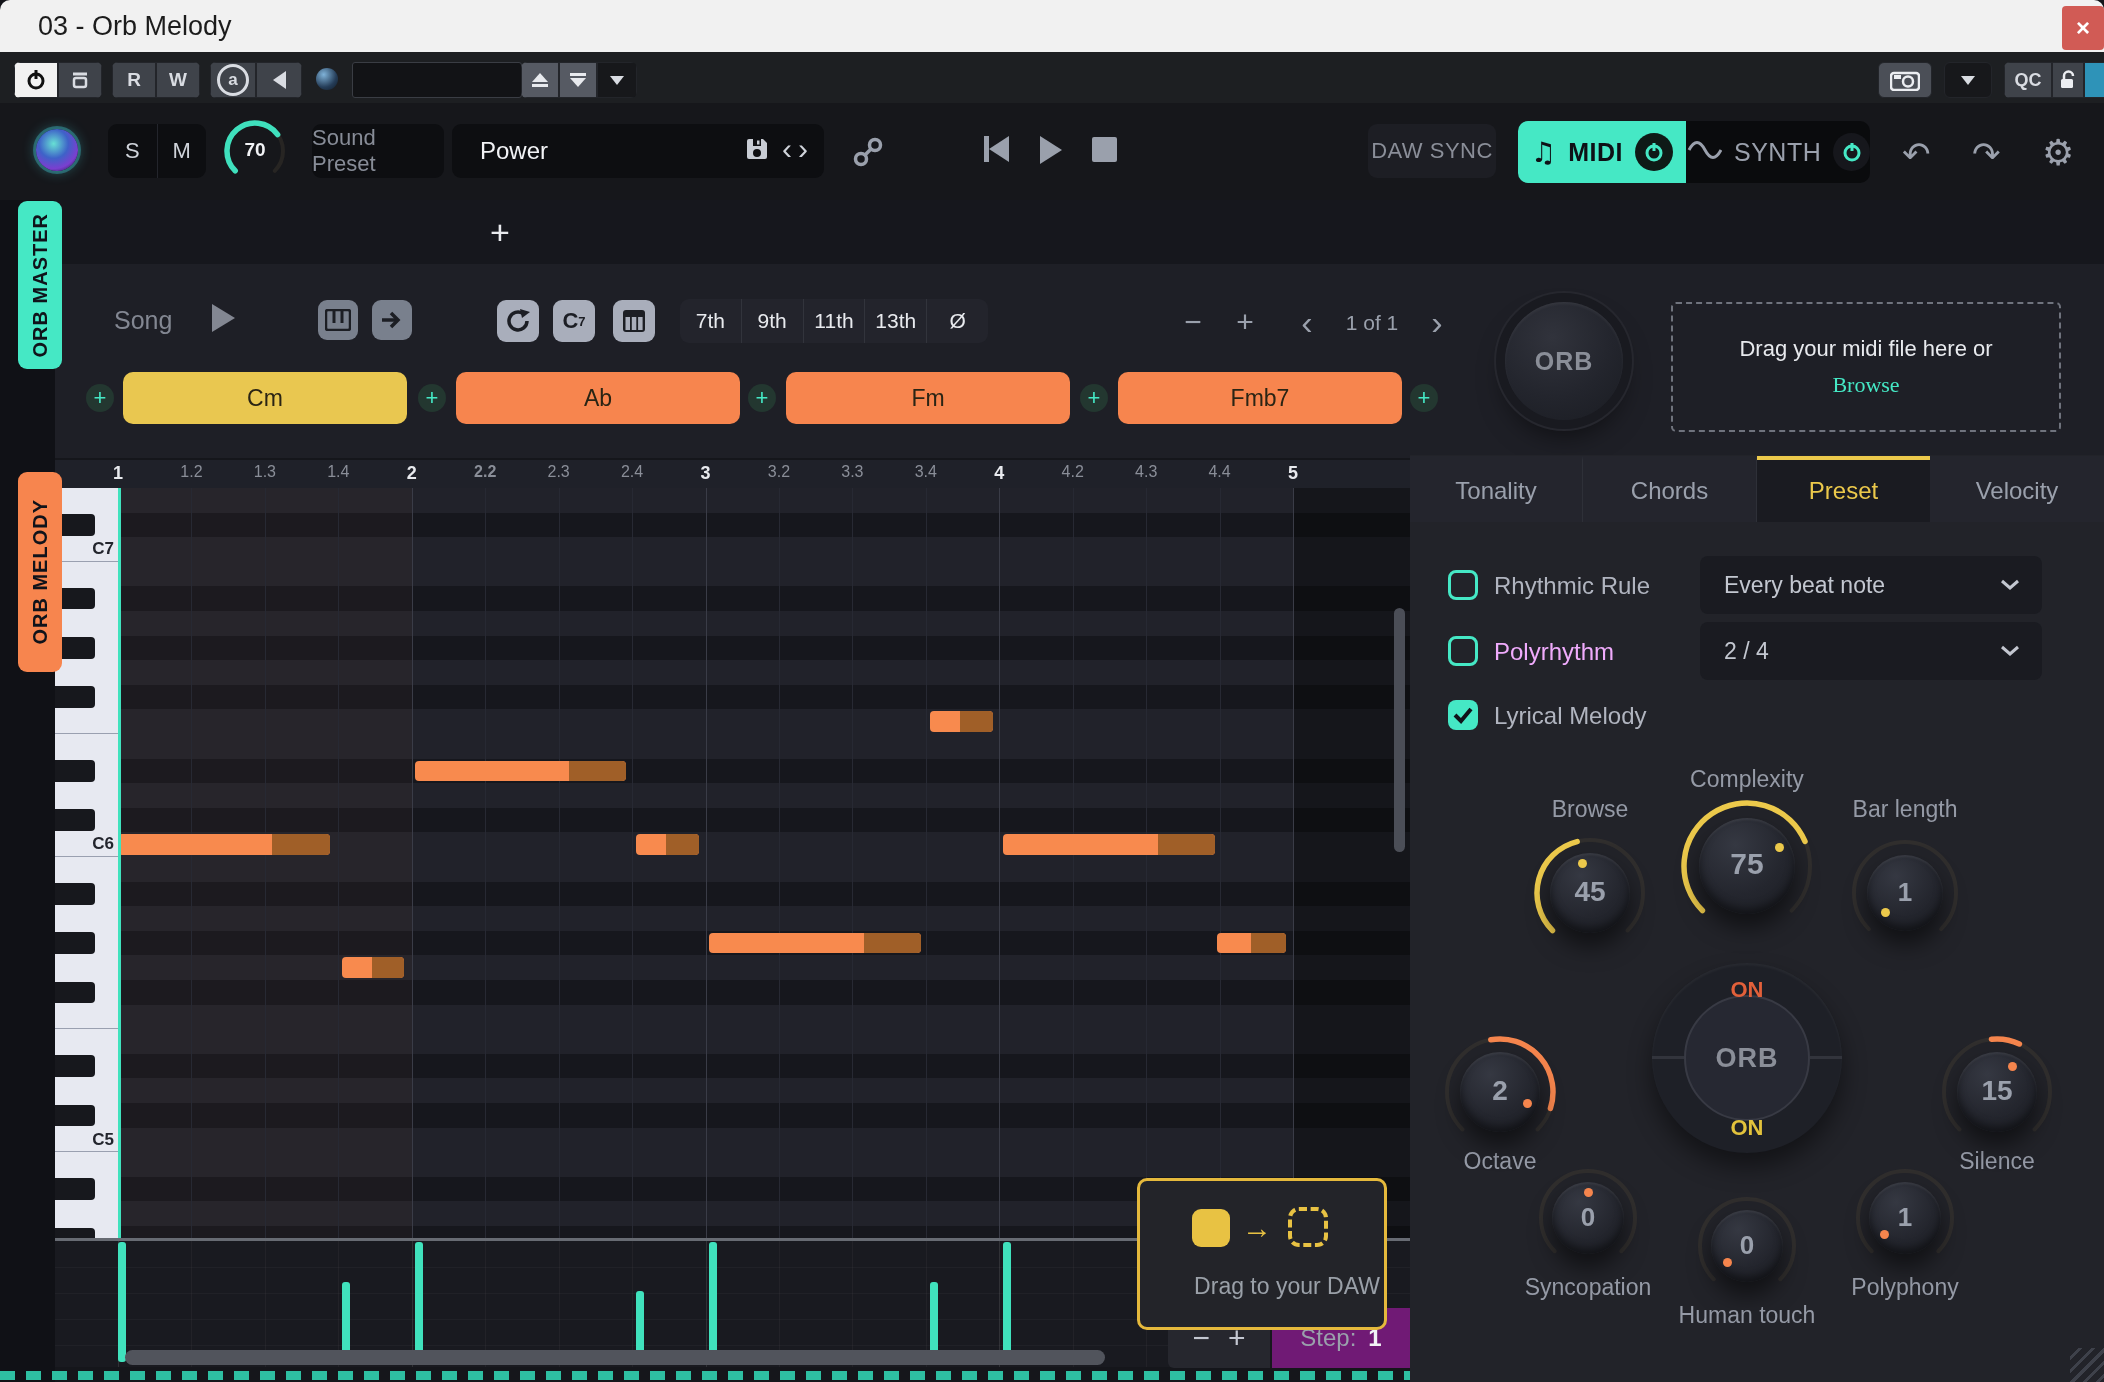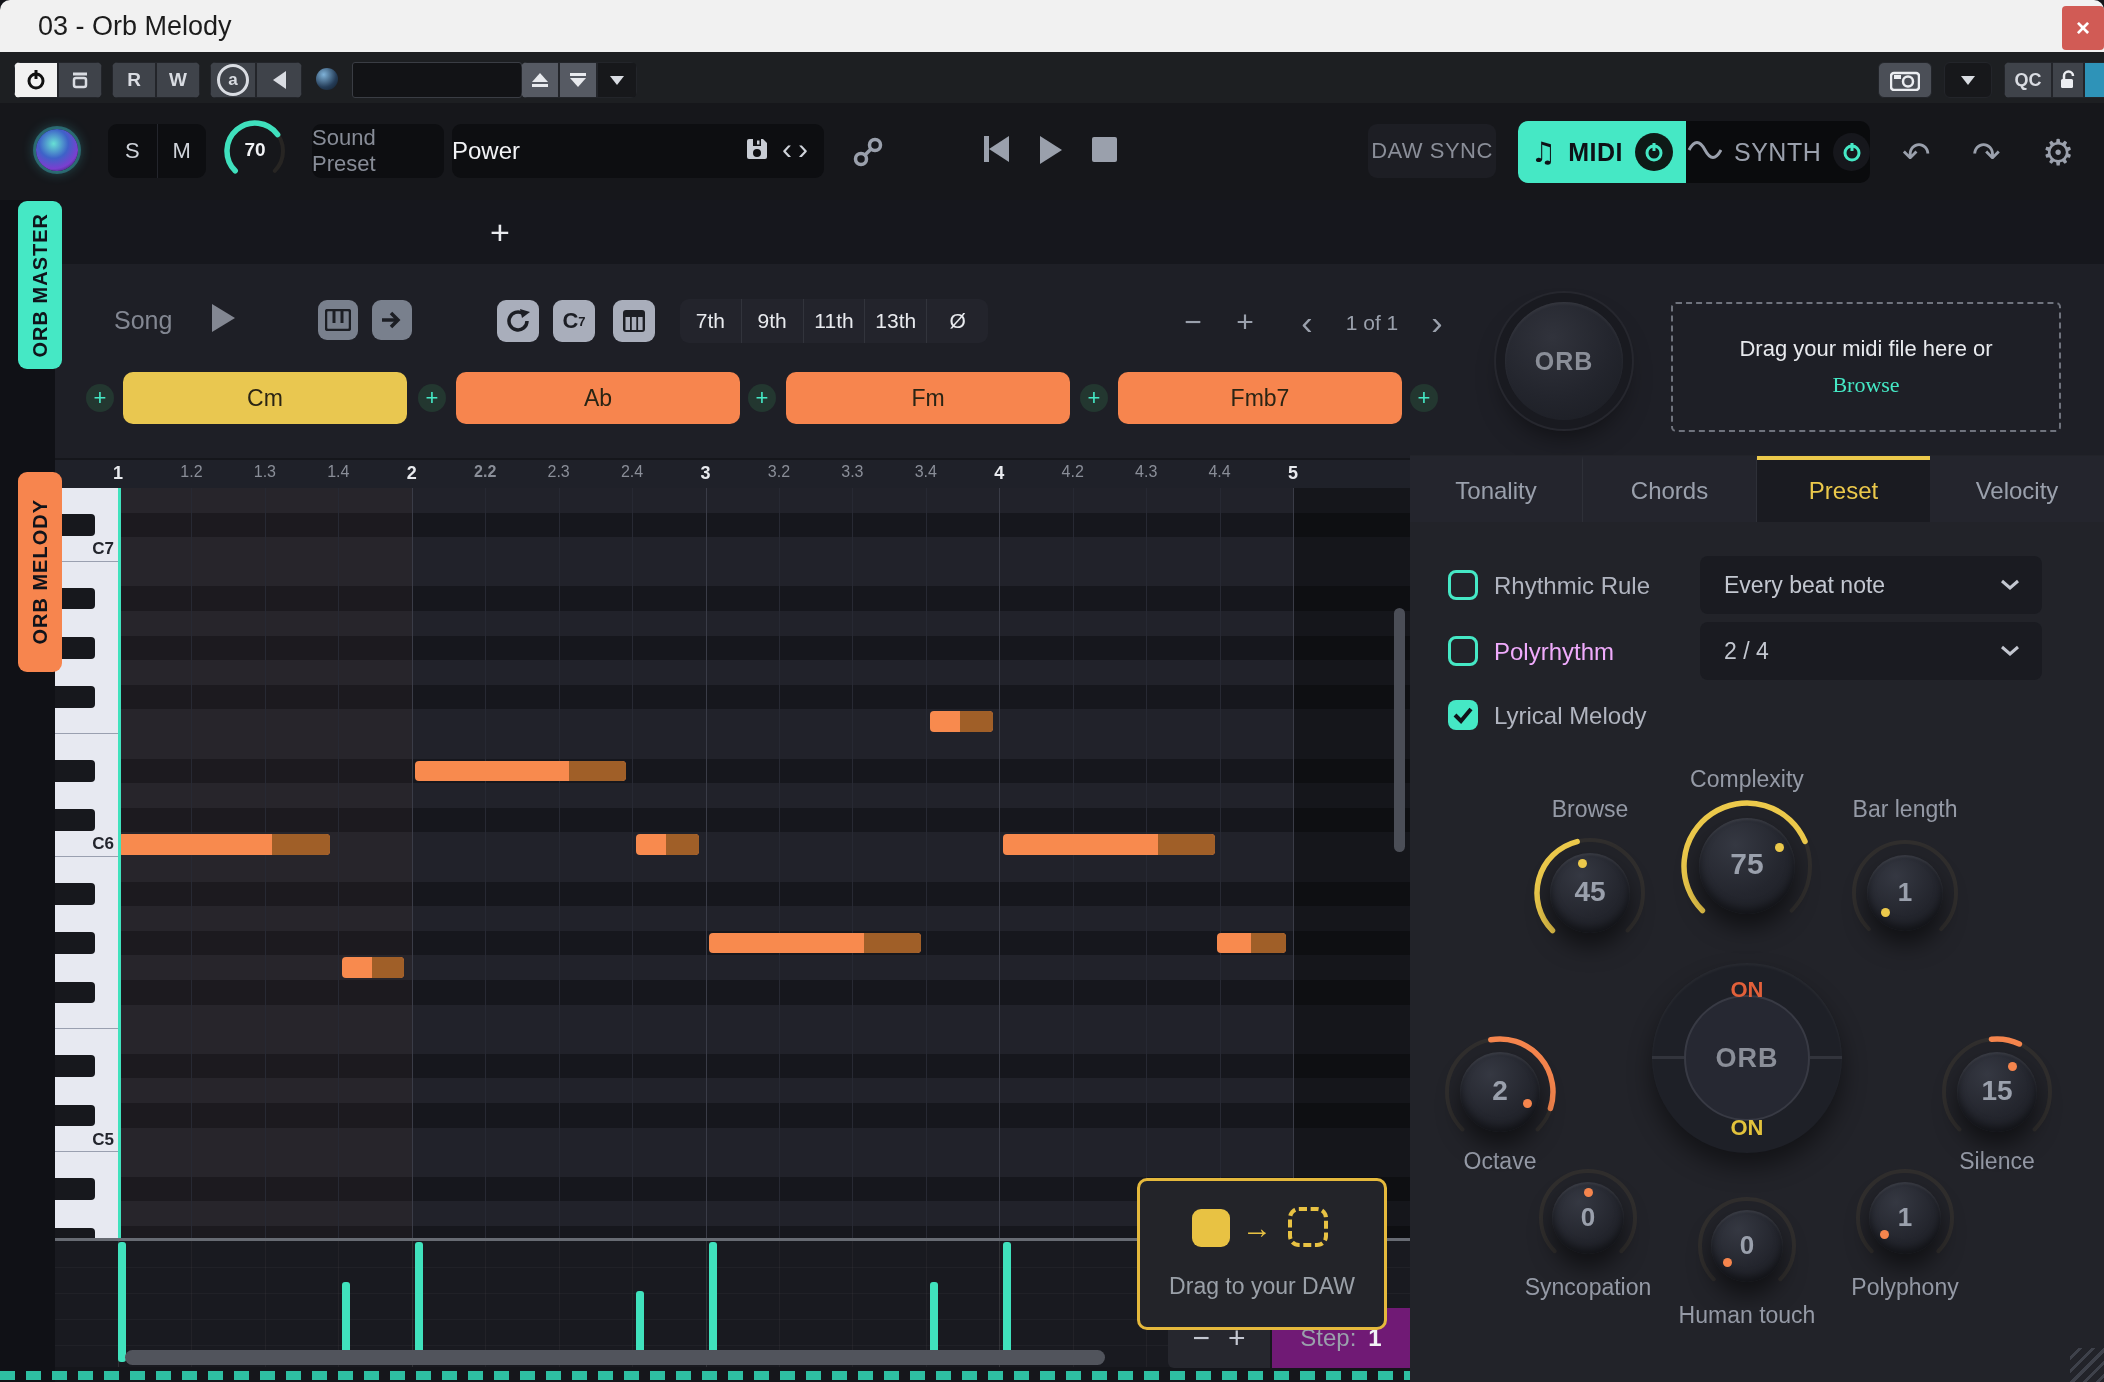--- a/index.html
+++ b/index.html
@@ -112,21 +112,21 @@
   <div class="abs header"></div>
   <div class="abs" style="left:36px;top:129px;width:42px;height:42px;border-radius:50%;background:radial-gradient(circle at 42% 35%,#67e0d4 0%,#3e62c8 40%,#7a3fd0 68%,#0a0e1c 100%);box-shadow:0 0 0 3px rgba(70,210,220,.35), 0 0 14px rgba(70,210,220,.45);"></div>
   <div class="abs darkbox" style="left:108px;top:124px;width:98px;height:54px;display:flex;">
     <div class="ctr" style="flex:1;color:#cfd3da;font-size:22px;">S</div>
     <div class="seg-sep" style="background:#23252c;"></div>
     <div class="ctr" style="flex:1;color:#cfd3da;font-size:22px;">M</div>
   </div>
   <div id="volume-knob-slot"></div>
   <div class="abs darkbox ctr" style="left:312px;top:124px;width:132px;height:54px;color:#878c97;font-size:22px;">Sound Preset</div>
   <div class="abs darkbox" style="left:452px;top:124px;width:372px;height:54px;display:flex;align-items:center;">
-    <span style="color:#f2f3f6;font-size:24px;flex:1;">Power</span>
+    <span style="color:#f2f3f6;font-size:24px;margin-left:28px;flex:1;">Power</span>
     <span style="margin-right:10px;">
       <svg width="26" height="26">
           <path d="M3 5 a2 2 0 0 1 2-2 H19 L23 7 V21 a2 2 0 0 1 -2 2 H5 a2 2 0 0 1 -2-2 Z" fill="#c8ccd4"></path>
           <rect x="9" y="3" width="8" height="7" fill="#0d0e11"></rect>
           <rect x="13" y="4.5" width="2.5" height="4" fill="#c8ccd4"></rect>
           <circle cx="13" cy="17" r="4" fill="#0d0e11"></circle>
         </svg>
     </span>
     <span style="color:#cfd3da;font-size:30px;margin:0 6px 4px 2px;">‹</span>
     <span style="color:#cfd3da;font-size:30px;margin:0 16px 4px 0;">›</span>
@@ -394,21 +394,21 @@
       <div style="position: absolute; left: 947.952px; top: 1px; width: 8px; height: 120px; background: rgb(64, 226, 189); border-radius: 3px;"></div>
       <div style="position: absolute; left: 1162.4px; top: 37px; width: 8px; height: 84px; background: rgb(64, 226, 189); border-radius: 3px;"></div>
     </div>
   <div class="abs" style="left:125px;top:1350px;width:980px;height:15px;background:#51545c;border-radius:8px;"></div>
   <div class="abs" style="left:0px;top:1371px;width:1412px;height:9px;background:repeating-linear-gradient(90deg,#2ebfa2 0 15px,transparent 15px 26px);"></div>
 
   <div class="abs" style="left:1137px;top:1178px;width:244px;height:146px;background:#232429;border:3px solid #e5b93c;border-radius:10px;z-index:20;">
     <div class="abs" style="left:52px;top:28px;width:38px;height:38px;background:#e8c243;border-radius:9px;"></div>
     <div class="abs" style="left:102px;top:30px;color:#e8c243;font-size:30px;">→</div>
     <div class="abs" style="left:148px;top:26px;width:40px;height:40px;border:4px dashed #e8c243;border-radius:11px;box-sizing:border-box;"></div>
-    <div class="abs" style="left:0;top:92px;width:100%;text-align:center;color:#9aa0a8;font-size:23px;">Drag to your DAW</div>
+    <div class="abs" style="left:0;top:92px;width:100%;text-align:center;color:#9aa0a8;font-size:23px;padding-left:25px;">Drag to your DAW</div>
   </div>
 
   <div class="abs" style="left:1168px;top:1308px;width:242px;height:60px;display:flex;z-index:15;">
     <div style="flex:0 0 102px;background:#26272e;display:flex;align-items:center;justify-content:center;gap:18px;border-radius:0 0 0 6px;">
       <span style="color:#c3c7d0;font-size:30px;">−</span>
       <span style="color:#c3c7d0;font-size:30px;">+</span>
     </div>
     <div style="width:2px;background:#17181d;"></div>
     <div style="flex:1;background:#701a75;display:flex;align-items:center;justify-content:center;gap:12px;">
       <span style="color:#9aa0ac;font-size:24px;">Step:</span>

